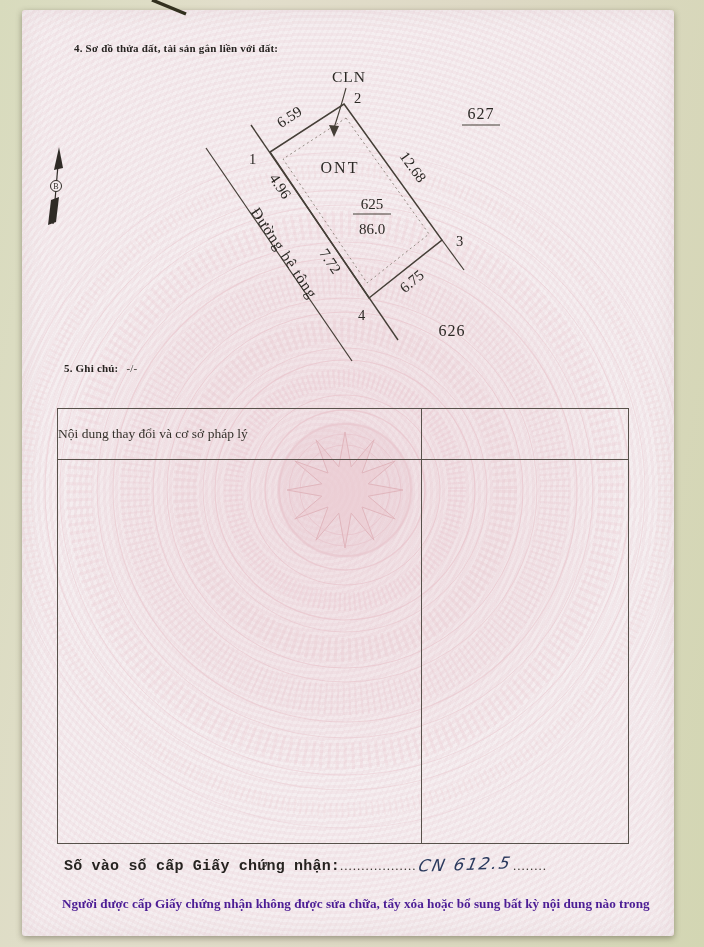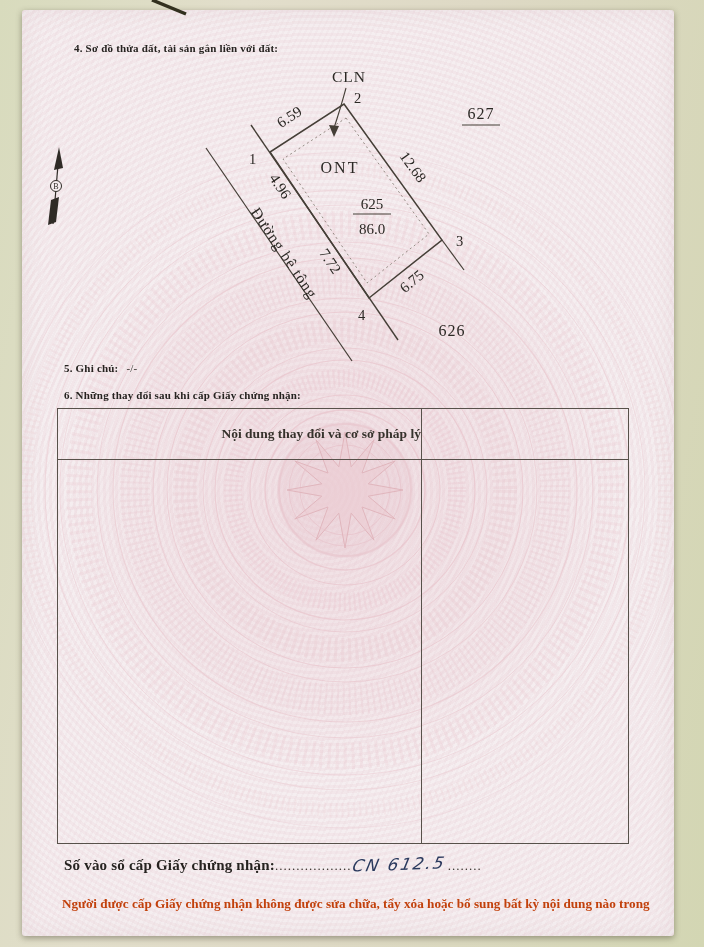--- a/index.html
+++ b/index.html
@@ -34,37 +34,37 @@
   .sec6{left:42px;top:379px;}
   .overlay{position:absolute;left:0;top:0;z-index:2;pointer-events:none;}
   .changes-table{
     position:absolute;left:35px;top:398px;width:570px;height:434px;
     border:1.3px solid #57514a;
   }
   .changes-table .header-row{
     display:flex;height:50px;border-bottom:1.3px solid #57514a;
   }
   .changes-table .body-row{display:flex;height:384px;}
-  .cell-left{width:363px;border-right:1.3px solid #57514a;display:flex;align-items:center;justify-content:flex-end;font-weight:bold;}
+  .cell-left{width:363px;border-right:1.3px solid #57514a;display:flex;align-items:center;justify-content:flex-start;}
   .cell-right{flex:1;display:flex;flex-direction:column;align-items:center;justify-content:center;}
   .th-text{font-size:13.5px;color:#36322c;text-align:center;line-height:1.35;}
   .register-line{
     position:absolute;left:42px;top:845px;width:600px;color:#262320;
     font-size:15px;white-space:nowrap;
   }
-  .register-line .lbl{font-weight:bold;letter-spacing:.2px;}
+  .register-line .lbl{font-weight:bold;letter-spacing:.2px;font-family:Liberation Mono, monospace;}
   .register-line .dots{color:#3a352f;letter-spacing:1px;font-size:13px;}
   .ink{
     display:inline-block;color:#2b3a5e;font-family:"DejaVu Sans",sans-serif;
     font-style:italic;font-size:16.5px;letter-spacing:2px;
     transform:skewX(-14deg) rotate(-2deg);margin:0 2px;
   }
   .notice{
     position:absolute;left:40px;top:884px;width:592px;
-    font-size:13.2px;font-weight:600;color:#c2410c;line-height:1.5;text-align:justify;
+    font-size:13.2px;font-weight:600;color:#4c1d95;line-height:1.5;text-align:justify;
   }
 </style>
 </head>
 <body>
 
 <div class="paper">
 
   <svg class="guilloche" width="652" height="926" viewBox="0 0 652 926">
     <g stroke="#e9c6cd" fill="none">
       <circle cx="323" cy="480" r="45" stroke-width="1" opacity=".8"></circle>
@@ -89,21 +89,20 @@
     </g>
     <circle cx="323" cy="480" r="68" fill="rgba(233,200,207,.25)"></circle>
     <polygon transform="translate(323,480)" points="0,-58 6.2,-23.2 29,-50.2 17,-17 50.2,-29 23.2,-6.2 58,0 23.2,6.2 50.2,29 17,17 29,50.2 6.2,23.2 0,58 -6.2,23.2 -29,50.2 -17,17 -50.2,29 -23.2,6.2 -58,0 -23.2,-6.2 -50.2,-29 -17,-17 -29,-50.2 -6.2,-23.2" fill="rgba(238,210,215,.55)" stroke="#dfb4ba" stroke-width="1"></polygon>
   </svg>
 
   <div class="content">
     <div class="heading sec4">4. Sơ đồ thửa đất, tài sản gắn liền với đất:</div>
 
     <div class="heading sec5"><span>5. Ghi chú:</span><span class="val">-/-</span></div>
 
-    <div class="heading sec6">6. Những thay đổi sau khi cấp Giấy chứng nhận:</div>
 
     <div class="changes-table">
       <div class="header-row">
         <div class="cell-left">
           <div class="th-text">Nội dung thay đổi và cơ sở pháp lý</div>
         </div>
       </div>
       <div class="body-row">
         <div class="cell-left"></div>
         <div class="cell-right"></div>

